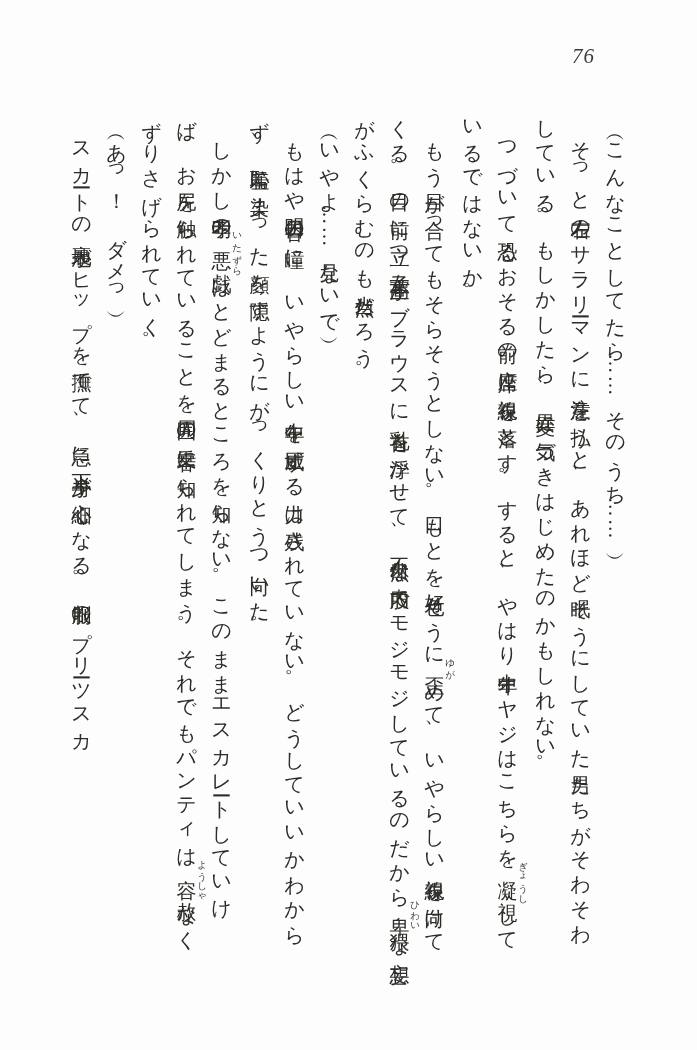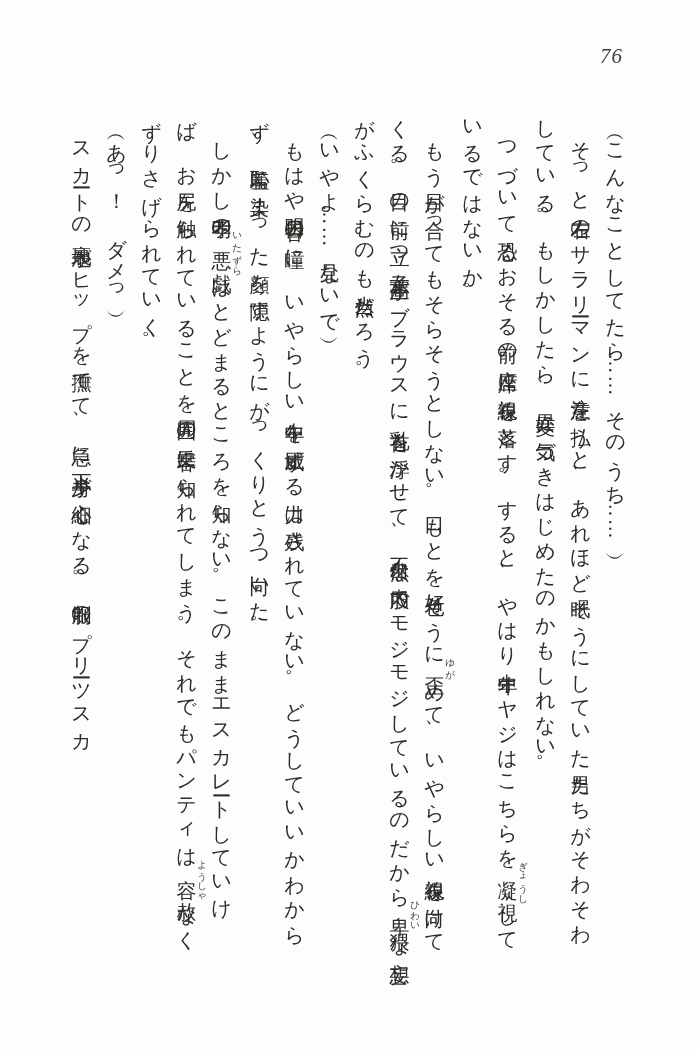--- a/index.html
+++ b/index.html
@@ -16,21 +16,20 @@
     font-family: "Liberation Serif", "DejaVu Serif", serif;
   }
   .page-number {
     position: absolute;
     top: 44px;
     left: 572px;
     font-size: 21px;
     font-style: italic;
     color: #3d3c3a;
     letter-spacing: 1px;
-    margin-left: 28px;
   }
   .text-block {
     position: absolute;
     top: 106px;
     right: 64px;
     width: 566px;
     height: 845px;
     writing-mode: vertical-rl;
     text-orientation: mixed;
     font-size: 20px;

